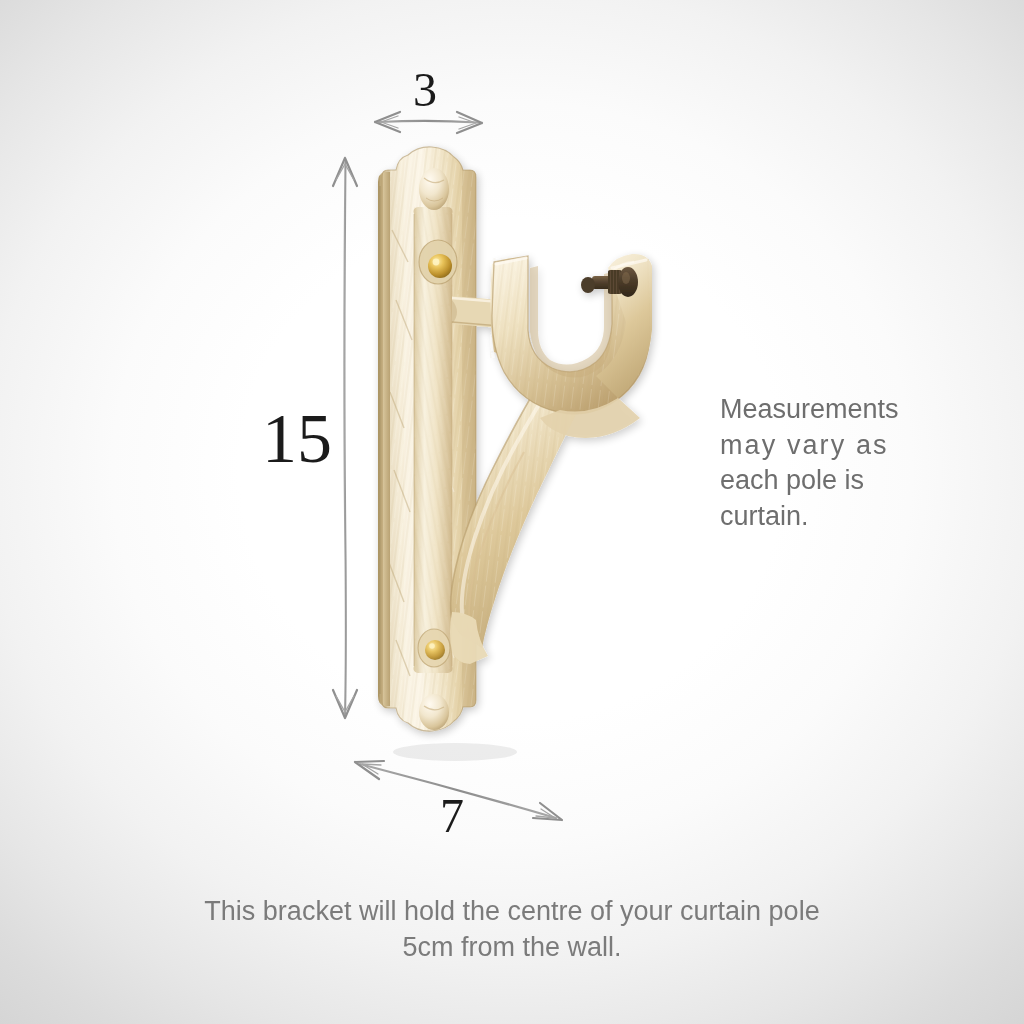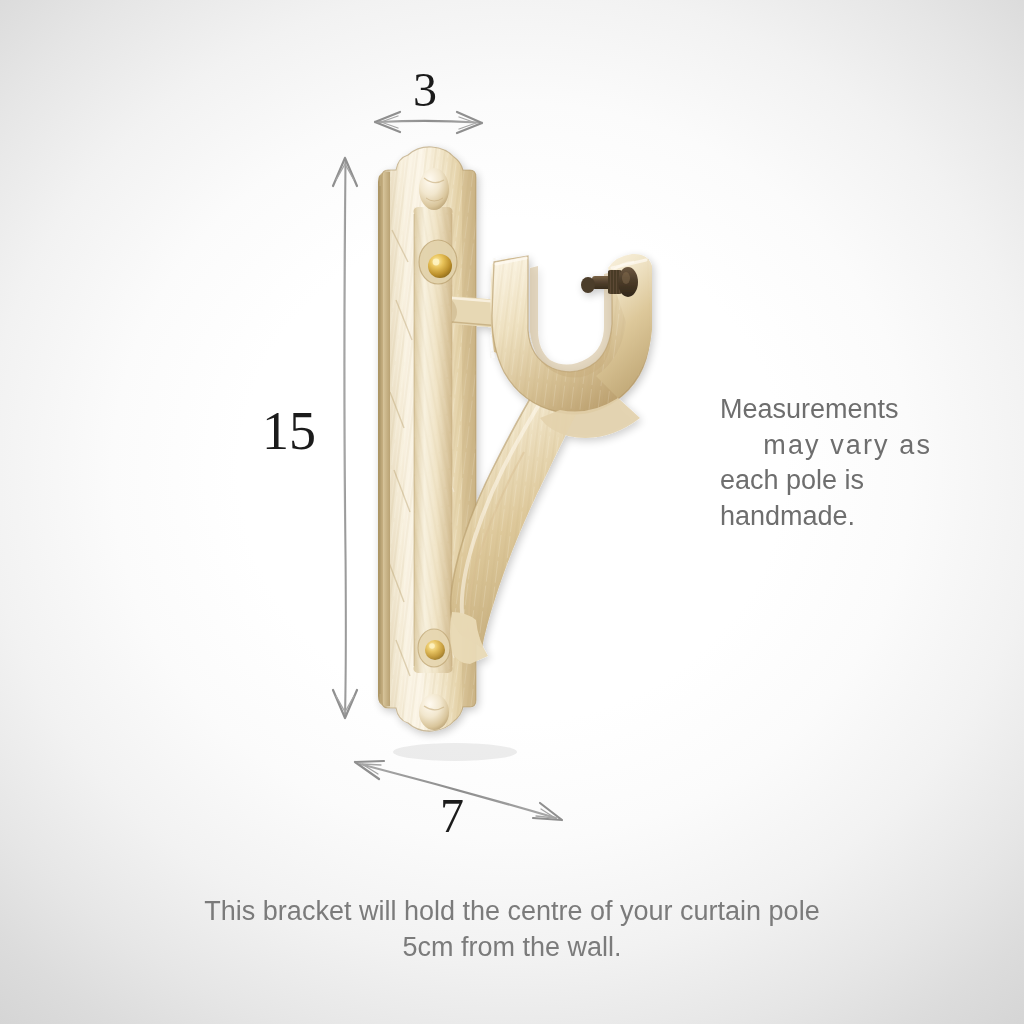--- a/index.html
+++ b/index.html
@@ -47,21 +47,21 @@
     position: absolute;
     font-family: "Liberation Serif", serif;
     color: #1b1b1b;
     line-height: 1;
     white-space: nowrap;
   }
 
   #dim-height-label {
     left: 262px;
     top: 404px;
-    font-size: 54px;
+    font-size: 70px;
   }
 
   #dim-width-label {
     left: 413px;
     top: 66px;
     font-size: 48px;
   }
 
   #dim-depth-label {
     left: 440px;
@@ -75,21 +75,21 @@
     left: 694px;
     top: 392px;
     width: 212px;
     color: #6e6e6e;
     font-size: 27px;
     line-height: 1.32;
     font-family: "Liberation Sans", sans-serif;
     margin-left: 26px;
   }
   #note-block .note-line { display: block; white-space: nowrap; }
-  #note-block .note-line.spread { letter-spacing: 2.1px; text-align: right; }
+  #note-block .note-line.spread { letter-spacing: 2.1px; }
 
   
   #caption-block {
     position: absolute;
     left: 0;
     top: 893px;
     width: 1024px;
     text-align: center;
     color: #7b7b7b;
     font-size: 27px;
@@ -470,21 +470,21 @@
   <div class="dim-label" id="dim-height-label">15</div>
 
   <div class="dim-label" id="dim-width-label">3</div>
 
   <div class="dim-label" id="dim-depth-label">7</div>
 
   <div id="note-block">
     <span class="note-line">Measurements</span>
     <span class="note-line spread">may vary as</span>
     <span class="note-line">each pole is</span>
-    <span class="note-line">handmade.</span>
+    <span class="note-line">curtain.</span>
   </div>
 
   <div id="caption-block">
     <span class="caption-line">This bracket will hold the centre of your curtain pole</span>
     <span class="caption-line">5cm from the wall.</span>
   </div>
 
 </div>
 
 </body></html>

